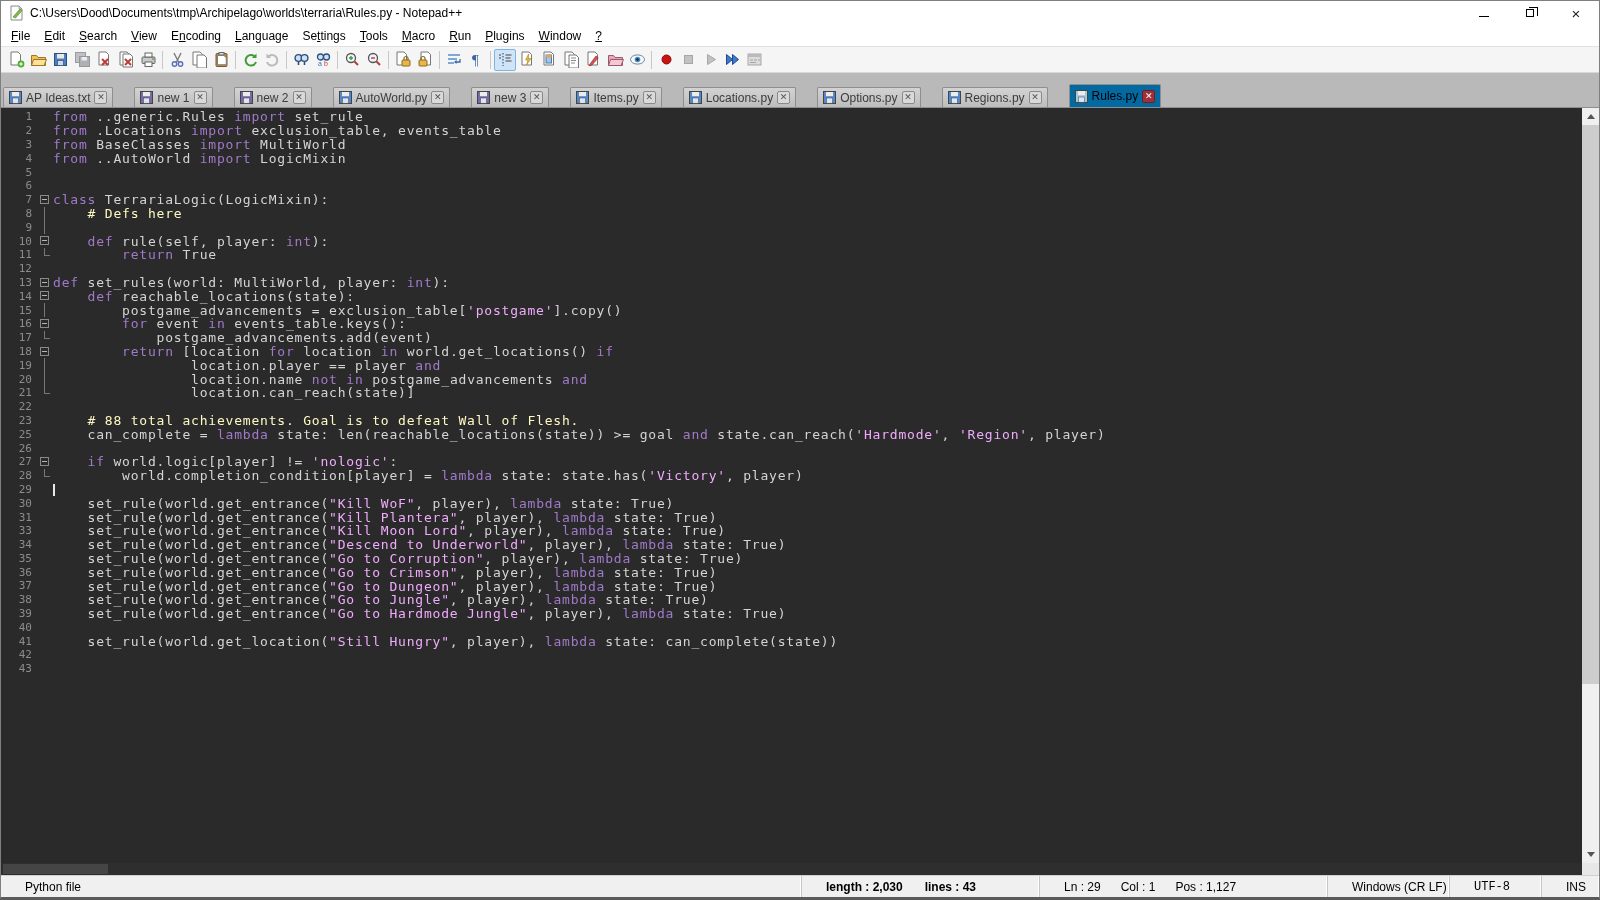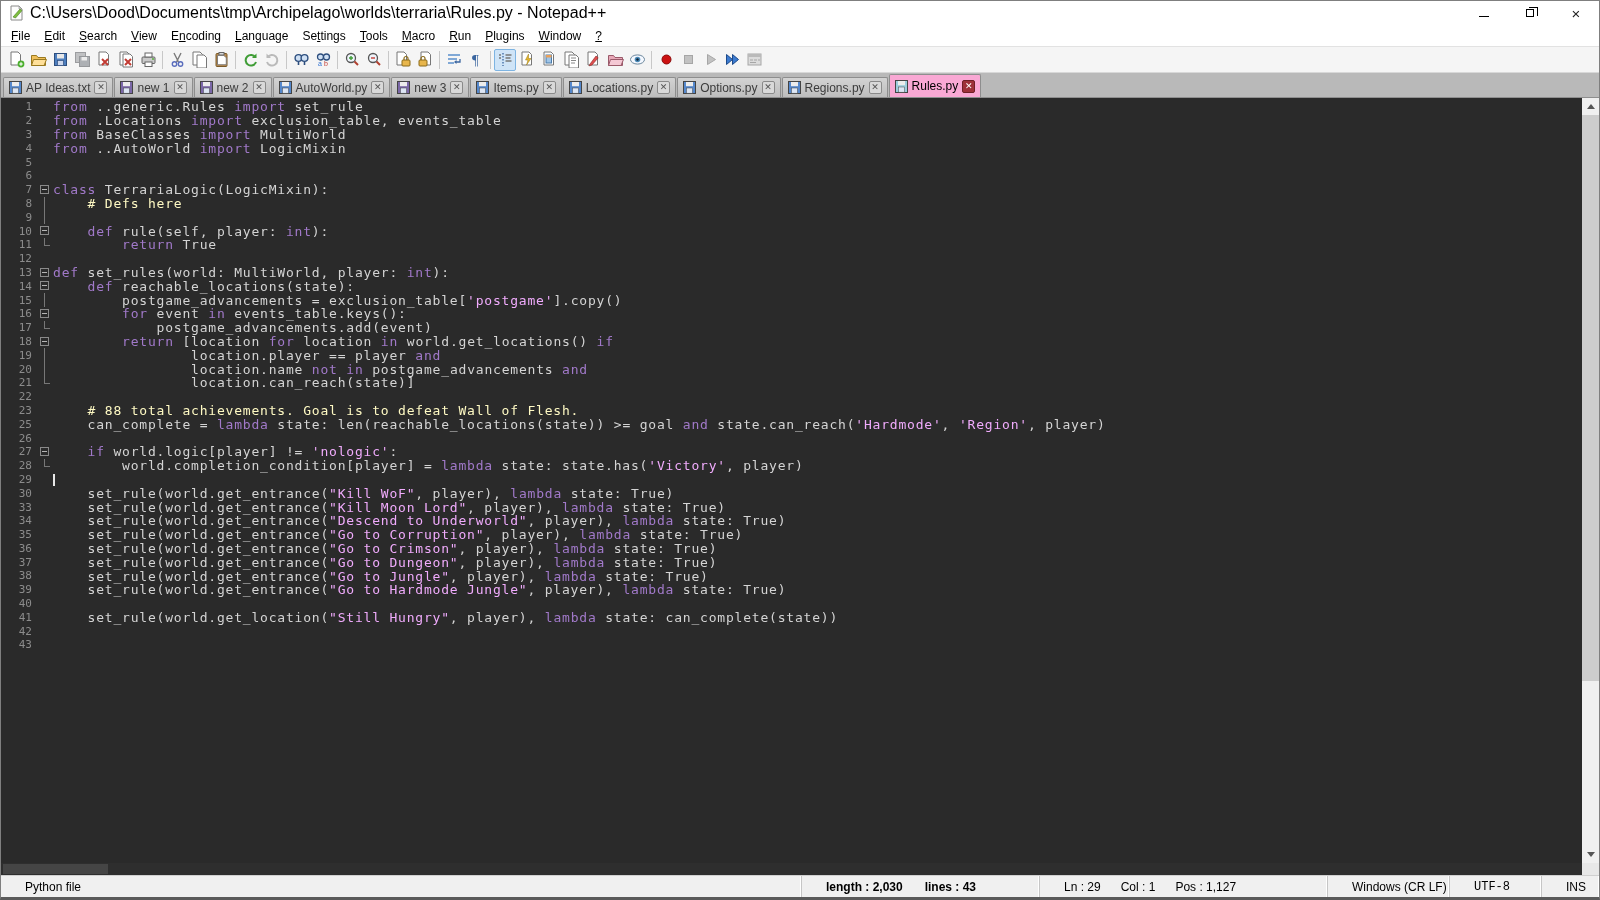--- a/index.html
+++ b/index.html
@@ -4,21 +4,21 @@
 <style>
   * { margin:0; padding:0; box-sizing:border-box; }
   html,body { width:1600px; height:900px; overflow:hidden; background:#9a9a9a; }
   body { font-family:"Liberation Sans", sans-serif; }
   .window { width:1600px; height:900px; display:flex; flex-direction:column;
             border:1px solid #7f7f7f; border-bottom:3px solid #5a5a5a; background:#fff; }
 
   
   .titlebar { height:24px; background:#ffffff; display:flex; align-items:center; flex:0 0 auto; }
   .app-icon { width:16px; height:16px; margin:0 6px 0 7px; }
-  .title-text { font-size:16px; color:#000; white-space:nowrap; }
+  .title-text { font-size:12px; color:#000; white-space:nowrap; }
   .win-controls { margin-left:auto; display:flex; height:100%; }
   .wc { width:46px; height:100%; display:flex; align-items:center; justify-content:center; color:#222; }
   .wc-min span { display:block; width:10px; border-top:1px solid #000; margin-top:6px;}
   .wc-restore span { display:block; width:8px; height:8px; border:1px solid #000; position:relative; background:#fff;}
   .wc-restore span:before { content:""; position:absolute; left:2px; top:-3px; width:8px; height:8px; border:1px solid #000; border-left:none; border-bottom:none;}
   .wc-close { font-size:15px; }
 
   
   .menubar { height:21px; background:#ffffff; display:flex; align-items:center; padding-left:3px; flex:0 0 auto; }
   .menu-item { font-size:12px; color:#000; padding:2px 7px; cursor:default; }
@@ -27,26 +27,26 @@
   
   .toolbar { height:27px; background:#f5f5f5; border-top:1px solid #e2e2e2; border-bottom:1px solid #d8d8d8;
              display:flex; align-items:center; padding-left:4px; flex:0 0 auto; }
   .tbtn { width:22px; height:22px; display:flex; align-items:center; justify-content:center; border:1px solid transparent; border-radius:2px; }
   .tbtn svg { width:17px; height:17px; }
   .tbtn.active { background:#cfe4f7; border-color:#7eb4e2; }
   .tbtn.muted { opacity:.55; filter:grayscale(.9); }
   .tsep { width:1px; height:18px; background:#c8c8c8; margin:0 3px; }
 
   
-  .tabbar { height:25px; background:#b9b9b9; display:flex; align-items:flex-end; padding:2px 0 0 2px;
-            border-bottom:1px solid #8e8e8e; flex:0 0 auto; }
+  .tabbar { height:35px; background:#b9b9b9; display:flex; align-items:flex-end; padding:2px 0 0 2px;
+            border-bottom:1px solid #8e8e8e; flex:0 0 auto;gap:20px; }
   .tab { display:flex; align-items:center; gap:4px; height:20px; padding:0 5px; margin-right:1px;
          background:linear-gradient(#d3d3d3,#bdbdbd); border:1px solid #8e8e8e; border-bottom:none;
          border-radius:2px 2px 0 0; font-size:12px; color:#3c3c3c; white-space:nowrap; }
-  .tab.active { background:#f9a8d4; height:23px; color:#000; position:relative; z-index:2; }
+  .tab.active { background:#0369a1; height:23px; color:#000; position:relative; z-index:2; }
   .tab-close { width:13px; height:13px; border:1px solid #8a8a8a; background:#d9d9d9; color:#555;
                font-size:9px; line-height:11px; text-align:center; border-radius:2px; }
   .tab.active .tab-close { background:#9e3039; border-color:#6e1f26; color:#fff; }
 
   
   .editor { flex:1 1 auto; position:relative; background:#2a2a2a; overflow:hidden; }
   .code-view { position:absolute; left:0; top:0; right:17px; bottom:12px; overflow:hidden; padding-top:2px; }
   .line { display:flex; height:13.8px; align-items:center; white-space:pre;
           font-family:"DejaVu Sans Mono", monospace; font-size:13px; letter-spacing:0.8px; }
   .ln { flex:0 0 36px; text-align:right; padding-right:5px; color:#8c8c8c; font-size:11px; letter-spacing:0; }
@@ -458,20 +458,21 @@
         <div class="line"><span class="ln">20</span><span class="fold"><span class="fline"></span></span><span class="code"><span class="t-d">                location.name </span><span class="t-k">not</span><span class="t-d"> </span><span class="t-k">in</span><span class="t-d"> postgame_advancements </span><span class="t-k">and</span></span></div>
         <div class="line"><span class="ln">21</span><span class="fold"><span class="fend"></span></span><span class="code"><span class="t-d">                location.can_reach(state)]</span></span></div>
         <div class="line"><span class="ln">22</span><span class="fold"></span><span class="code"></span></div>
         <div class="line"><span class="ln">23</span><span class="fold"></span><span class="code"><span class="t-c">    # 88 total achievements. Goal is to defeat Wall of Flesh.</span></span></div>
         <div class="line"><span class="ln">25</span><span class="fold"></span><span class="code"><span class="t-d">    can_complete = </span><span class="t-k">lambda</span><span class="t-d"> state: len(reachable_locations(state)) &gt;= goal </span><span class="t-k">and</span><span class="t-d"> state.can_reach(</span><span class="t-s">'Hardmode'</span><span class="t-d">, </span><span class="t-s">'Region'</span><span class="t-d">, player)</span></span></div>
         <div class="line"><span class="ln">26</span><span class="fold"></span><span class="code"></span></div>
         <div class="line"><span class="ln">27</span><span class="fold"><span class="fbox"></span></span><span class="code"><span class="t-d">    </span><span class="t-k">if</span><span class="t-d"> world.logic[player] != </span><span class="t-s">'nologic'</span><span class="t-d">:</span></span></div>
         <div class="line"><span class="ln">28</span><span class="fold"><span class="fend"></span></span><span class="code"><span class="t-d">        world.completion_condition[player] = </span><span class="t-k">lambda</span><span class="t-d"> state: state.has(</span><span class="t-s">'Victory'</span><span class="t-d">, player)</span></span></div>
         <div class="line"><span class="ln">29</span><span class="fold"></span><span class="code"><span class="caret"></span></span></div>
         <div class="line"><span class="ln">30</span><span class="fold"></span><span class="code"><span class="t-d">    set_rule(world.get_entrance(</span><span class="t-s">"Kill WoF"</span><span class="t-d">, player), </span><span class="t-k">lambda</span><span class="t-d"> state: True)</span></span></div>
+        <div class="line"><span class="ln">31</span><span class="fold"></span><span class="code"><span class="t-d">    set_rule(world.get_entrance(</span><span class="t-s">"Kill Plantera"</span><span class="t-d">, player), </span><span class="t-k">lambda</span><span class="t-d"> state: True)</span></span></div>
         <div class="line"><span class="ln">33</span><span class="fold"></span><span class="code"><span class="t-d">    set_rule(world.get_entrance(</span><span class="t-s">"Kill Moon Lord"</span><span class="t-d">, player), </span><span class="t-k">lambda</span><span class="t-d"> state: True)</span></span></div>
         <div class="line"><span class="ln">34</span><span class="fold"></span><span class="code"><span class="t-d">    set_rule(world.get_entrance(</span><span class="t-s">"Descend to Underworld"</span><span class="t-d">, player), </span><span class="t-k">lambda</span><span class="t-d"> state: True)</span></span></div>
         <div class="line"><span class="ln">35</span><span class="fold"></span><span class="code"><span class="t-d">    set_rule(world.get_entrance(</span><span class="t-s">"Go to Corruption"</span><span class="t-d">, player), </span><span class="t-k">lambda</span><span class="t-d"> state: True)</span></span></div>
         <div class="line"><span class="ln">36</span><span class="fold"></span><span class="code"><span class="t-d">    set_rule(world.get_entrance(</span><span class="t-s">"Go to Crimson"</span><span class="t-d">, player), </span><span class="t-k">lambda</span><span class="t-d"> state: True)</span></span></div>
         <div class="line"><span class="ln">37</span><span class="fold"></span><span class="code"><span class="t-d">    set_rule(world.get_entrance(</span><span class="t-s">"Go to Dungeon"</span><span class="t-d">, player), </span><span class="t-k">lambda</span><span class="t-d"> state: True)</span></span></div>
         <div class="line"><span class="ln">38</span><span class="fold"></span><span class="code"><span class="t-d">    set_rule(world.get_entrance(</span><span class="t-s">"Go to Jungle"</span><span class="t-d">, player), </span><span class="t-k">lambda</span><span class="t-d"> state: True)</span></span></div>
         <div class="line"><span class="ln">39</span><span class="fold"></span><span class="code"><span class="t-d">    set_rule(world.get_entrance(</span><span class="t-s">"Go to Hardmode Jungle"</span><span class="t-d">, player), </span><span class="t-k">lambda</span><span class="t-d"> state: True)</span></span></div>
         <div class="line"><span class="ln">40</span><span class="fold"></span><span class="code"></span></div>
         <div class="line"><span class="ln">41</span><span class="fold"></span><span class="code"><span class="t-d">    set_rule(world.get_location(</span><span class="t-s">"Still Hungry"</span><span class="t-d">, player), </span><span class="t-k">lambda</span><span class="t-d"> state: can_complete(state))</span></span></div>
         <div class="line"><span class="ln">42</span><span class="fold"></span><span class="code"></span></div>

